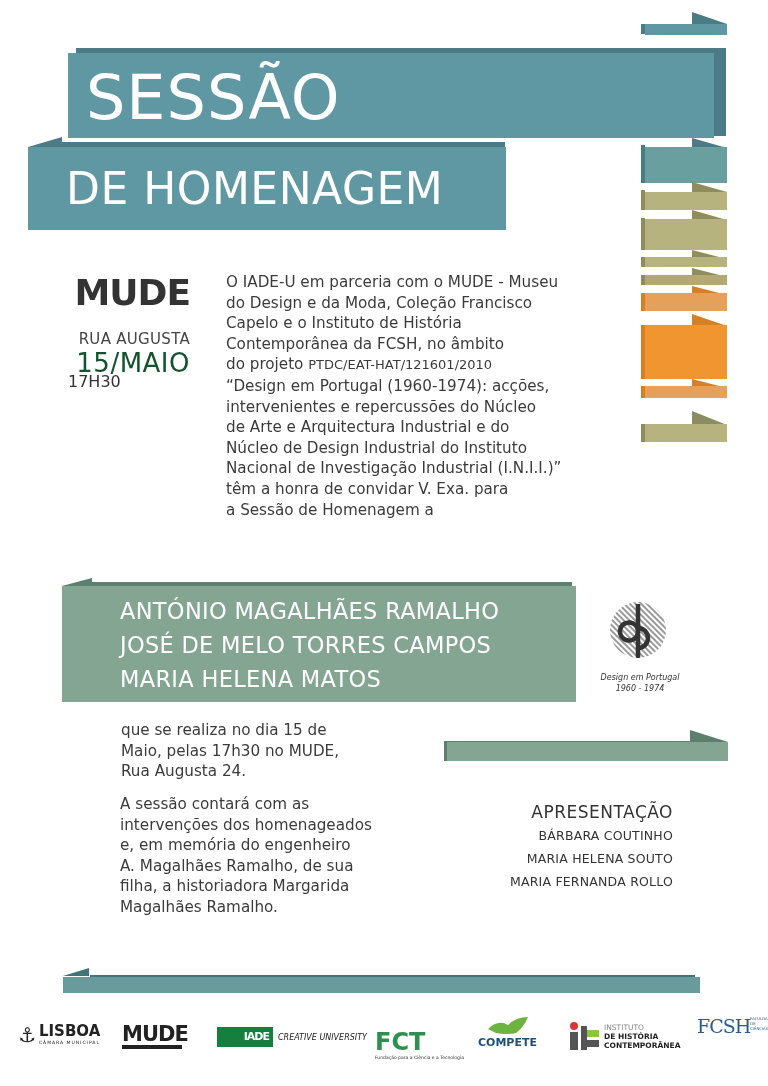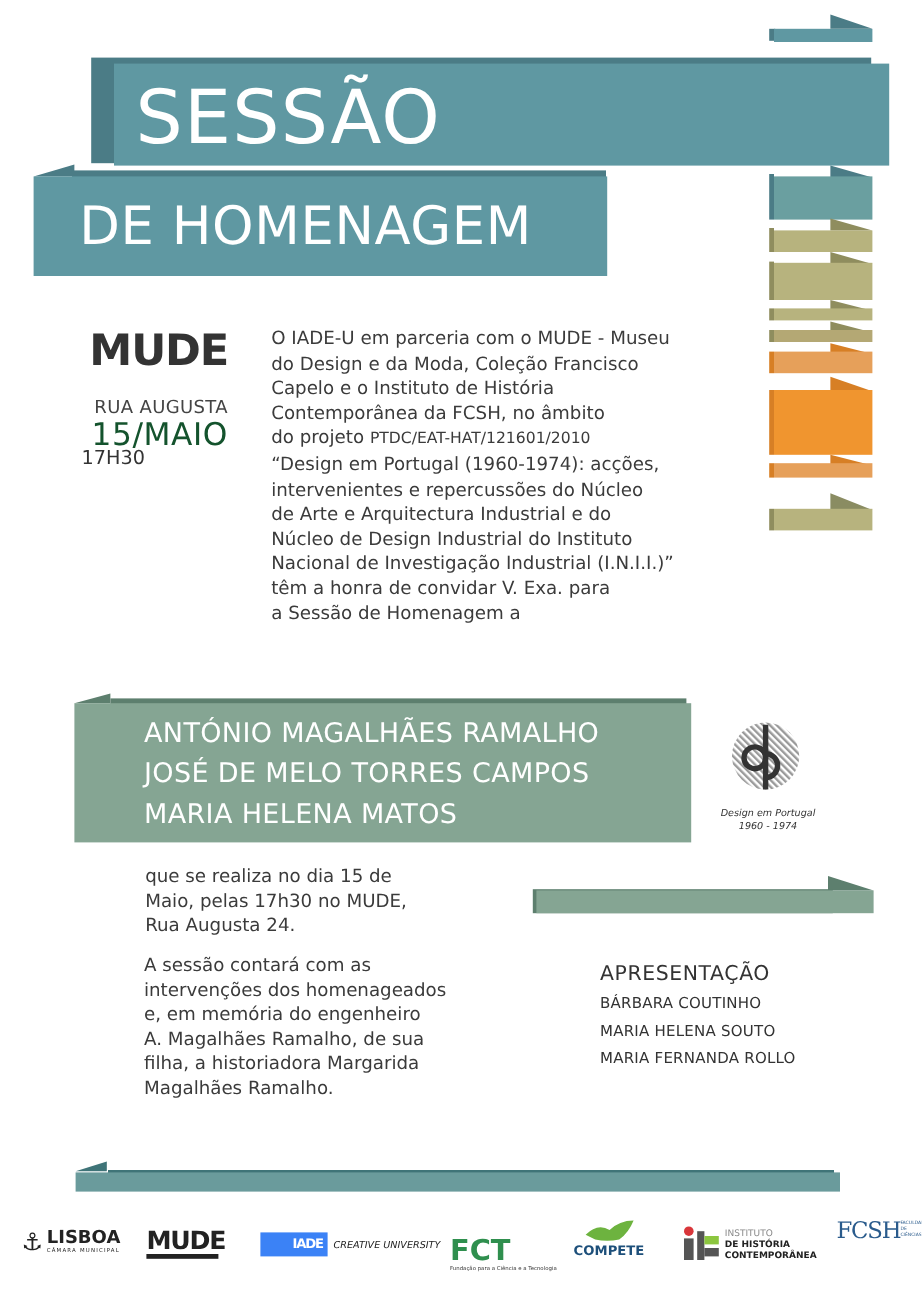--- a/index.html
+++ b/index.html
@@ -35,21 +35,21 @@
     .logo { position:absolute; display:flex; align-items:center; color:#222; }
   </style>
 </head>
 <body>
 
 <div class="abs teal-dark" style="left:641px;top:24px;width:5px;height:10px;"></div>
 <div class="abs teal" style="left:645px;top:24px;width:82px;height:11px;"></div>
 <div class="tri" style="left:692px;top:12px;border-width:12px 0 0 35px;border-color:transparent transparent transparent #4b7c86;"></div>
 
 <div class="abs teal-dark" style="left:76px;top:48px;width:650px;height:88px;"></div>
-<div class="abs teal" style="left:95px;top:53px;width:646px;height:85px;">
+<div class="abs teal" style="left:68px;top:53px;width:646px;height:85px;">
   <div class="title1" style="position:absolute;left:18px;top:14px;">SESSÃO</div>
 </div>
 
 <div class="tri" style="left:28px;top:137px;border-width:0 0 10px 34px;border-color:transparent transparent #4b7c86 transparent;"></div>
 <div class="abs teal-dark" style="left:60px;top:142px;width:445px;height:6px;"></div>
 <div class="abs teal" style="left:28px;top:147px;width:478px;height:83px;">
   <div class="title2" style="position:absolute;left:38px;top:20px;">DE HOMENAGEM</div>
 </div>
 
 <div>
@@ -159,21 +159,21 @@
 
 <div class="abs body-text" style="left:120px;top:794px;">
   <div>A sessão contará com as</div>
   <div>intervenções dos homenageados</div>
   <div>e, em memória do engenheiro</div>
   <div>A. Magalhães Ramalho, de sua</div>
   <div>filha, a historiadora Margarida</div>
   <div>Magalhães Ramalho.</div>
 </div>
 
-<div class="abs" style="left:500px;top:800px;width:173px;">
+<div class="abs" style="left:500px;top:800px;width:173px;text-align:right;">
   <div class="pres-title" style="line-height:24px;">APRESENTAÇÃO</div>
   <div class="pres-item" style="line-height:23px;">BÁRBARA COUTINHO</div>
   <div class="pres-item" style="line-height:23px;">MARIA HELENA SOUTO</div>
   <div class="pres-item" style="line-height:23px;">MARIA FERNANDA ROLLO</div>
 </div>
 
 <div class="tri" style="left:63px;top:968px;border-width:0 0 8px 26px;border-color:transparent transparent #3f7478 transparent;"></div>
 <div class="abs" style="left:90px;top:975px;width:605px;height:4px;background:#3f7478;"></div>
 <div class="abs" style="left:63px;top:977px;width:637px;height:16px;background:#6a9b9c;"></div>
 
@@ -186,21 +186,21 @@
       <div style="font-size:4.5px;letter-spacing:1px;margin-top:2px;">CÂMARA MUNICIPAL</div>
     </div>
   </div>
 
   <div class="logo" style="left:122px;top:1024px;flex-direction:column;align-items:flex-start;">
     <div style="font-weight:bold;font-size:21px;line-height:20px;letter-spacing:-1px;">MUDE</div>
     <div style="width:60px;height:4px;background:#222;margin-top:1px;"></div>
   </div>
 
   <div class="logo" style="left:217px;top:1027px;">
-    <div style="width:56px;height:20px;background:#3b82f6;position:relative;">
+    <div style="width:56px;height:20px;background:#15803d;position:relative;">
       <span style="position:absolute;right:4px;top:3px;color:#fff;font-weight:bold;font-size:11px;letter-spacing:-1px;">IADE</span>
     </div>
     <span style="font-weight:normal;font-style:italic;font-size:8px;margin-left:5px;">CREATIVE UNIVERSITY</span>
   </div>
 
   <div class="logo" style="left:375px;top:1018px;flex-direction:column;align-items:flex-start;">
     <div style="font-weight:bold;font-size:24px;line-height:24px;color:#2f8f4e;margin-top:12px;">FCT</div>
     <div style="font-size:4.5px;color:#333;margin-top:1px;">Fundação para a Ciência e a Tecnologia</div>
   </div>
 

